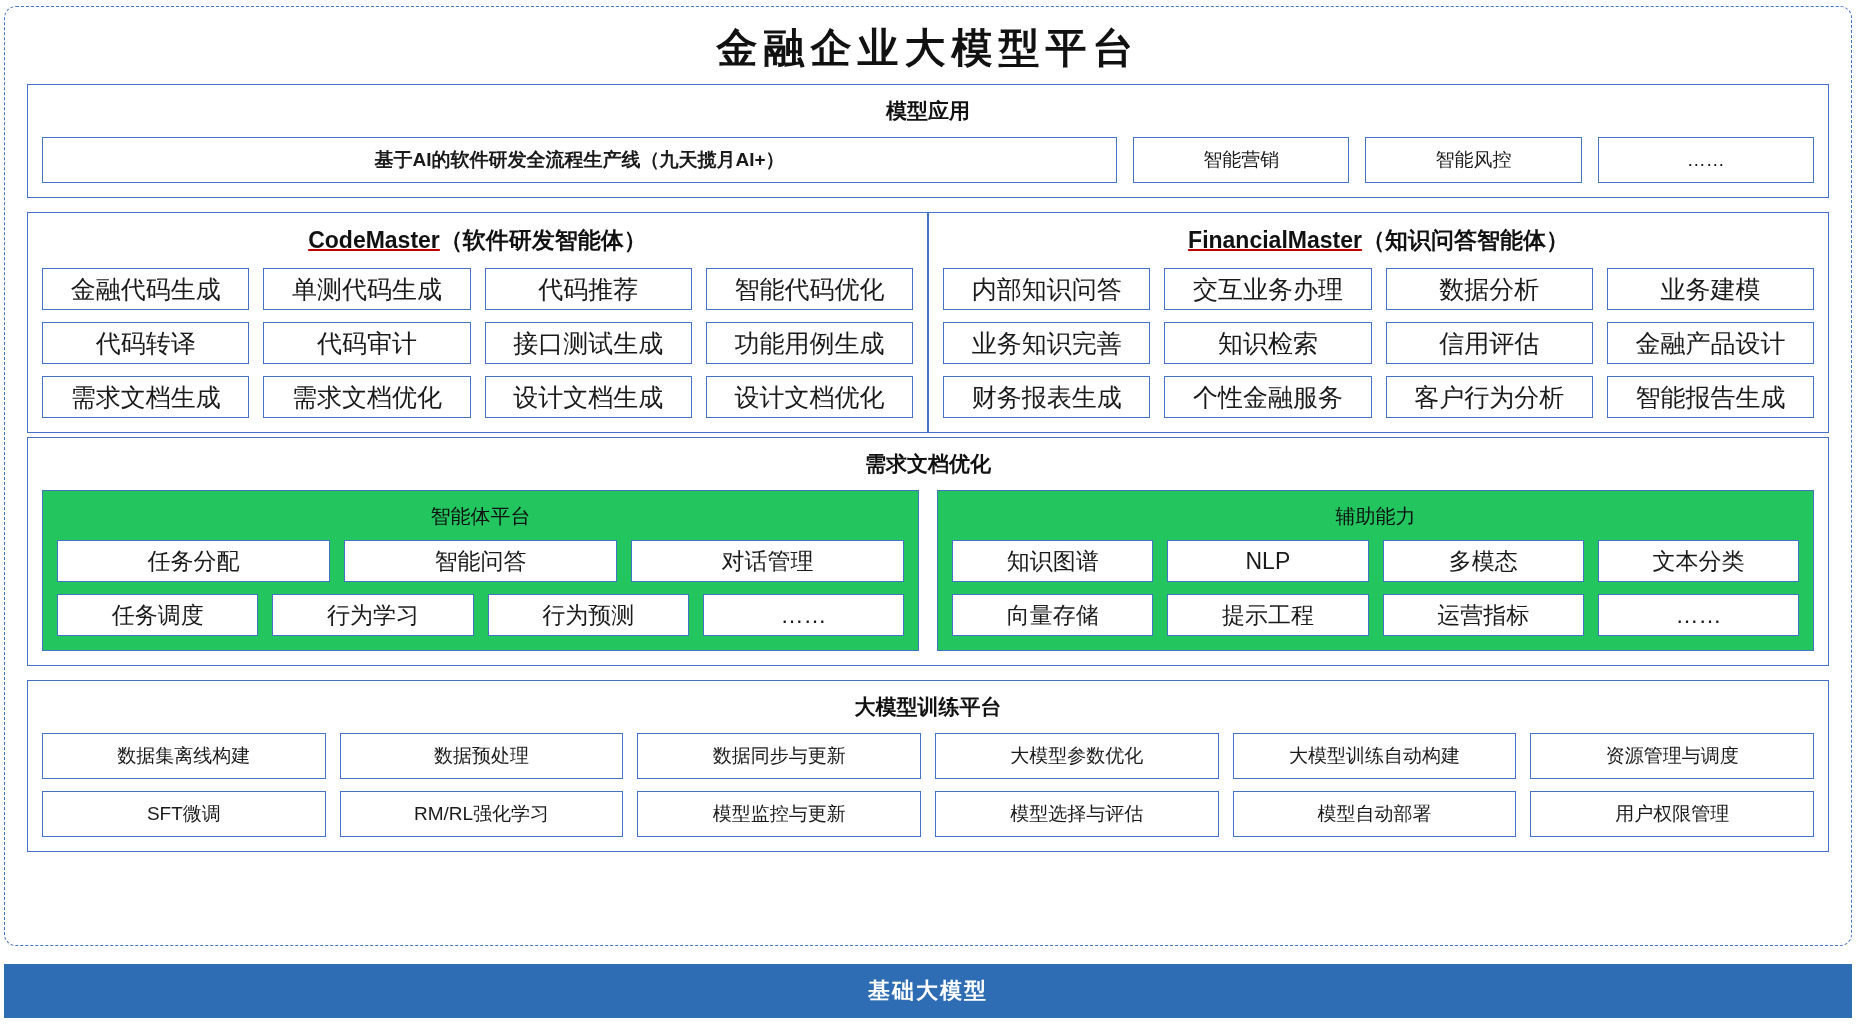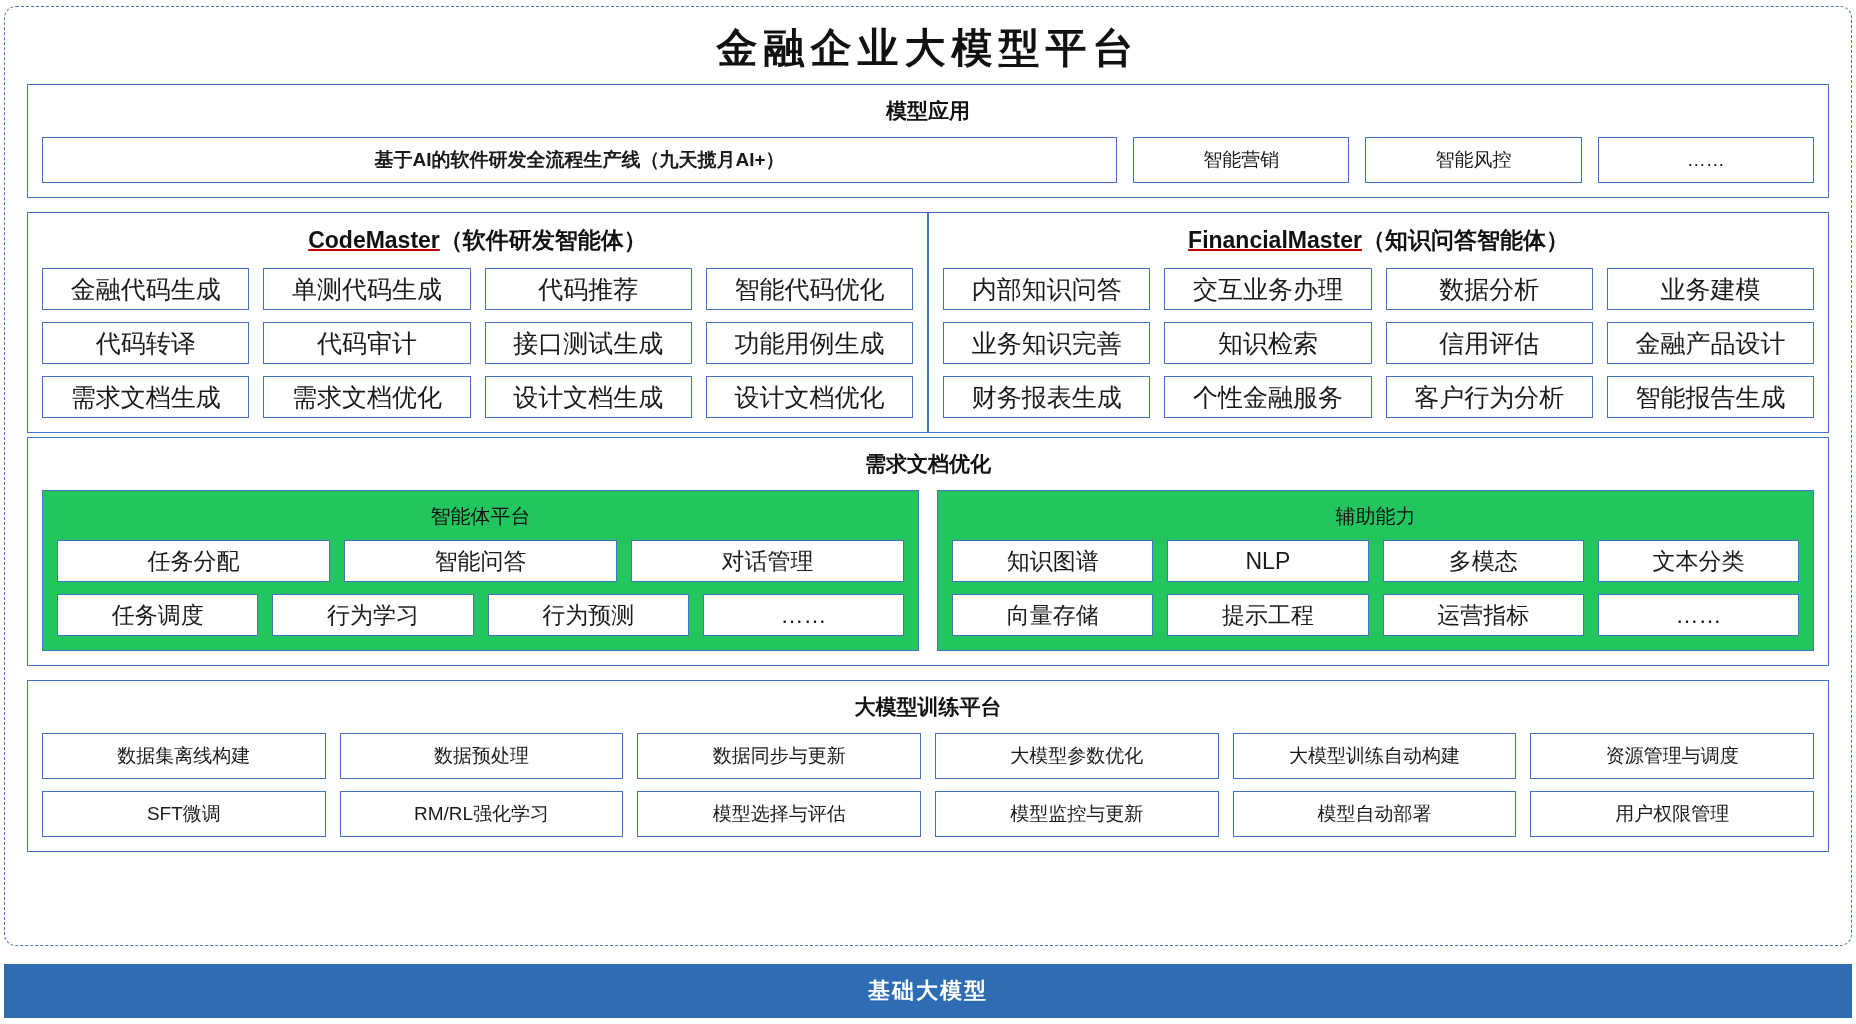--- a/index.html
+++ b/index.html
@@ -257,22 +257,22 @@
         <div class="cell">数据集离线构建</div>
         <div class="cell">数据预处理</div>
         <div class="cell">数据同步与更新</div>
         <div class="cell">大模型参数优化</div>
         <div class="cell">大模型训练自动构建</div>
         <div class="cell">资源管理与调度</div>
       </div>
       <div class="row">
         <div class="cell">SFT微调</div>
         <div class="cell">RM/RL强化学习</div>
+        <div class="cell">模型监控与更新</div>
         <div class="cell">模型选择与评估</div>
-        <div class="cell">模型监控与更新</div>
         <div class="cell">模型自动部署</div>
         <div class="cell">用户权限管理</div>
       </div>
     </div>
 
   </div>
 
   <div class="footer-bar">基础大模型</div>
 
 </div>

